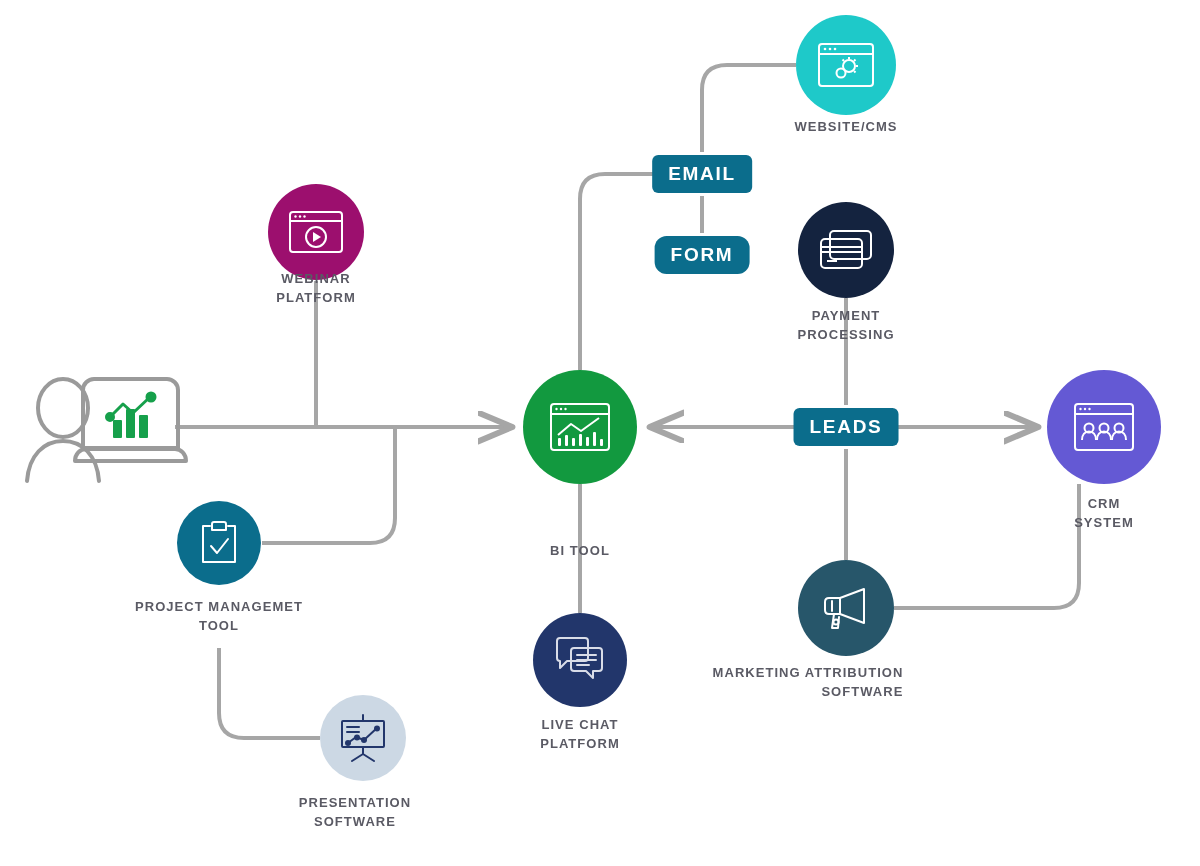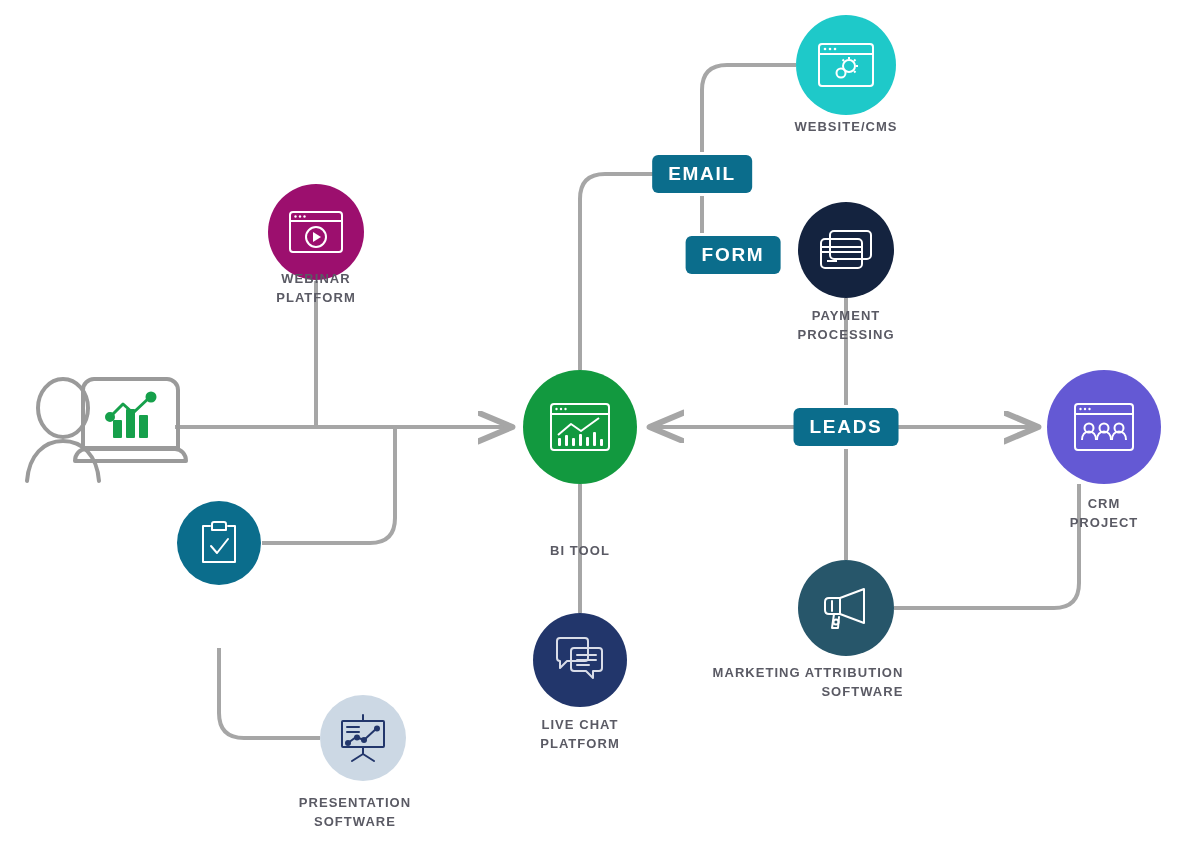--- a/index.html
+++ b/index.html
@@ -188,31 +188,33 @@
         <circle cx="46" cy="26" r="4.5"></circle>
         <path d="M39,38 C39,32.5 42,29.5 46,29.5 C50,29.5 53,32.5 53,38"></path>
       </g>
       <g fill="#ffffff">
         <circle cx="7.5" cy="7" r="1.2"></circle>
           <circle cx="12" cy="7" r="1.2"></circle>
           <circle cx="16.5" cy="7" r="1.2"></circle>
       </g>
     </svg>
   </div>
-  <div class="caption" style="left:1104px;top:495px;">CRM PROJECT</div>
+  <div class="caption" style="left:1104px;top:495px;">CRM SYSTEM</div>
 
   <div class="circle" style="left:219px;top:543px;width:84px;height:84px;background:#0b6d8c;">
     <svg width="44" height="46" viewBox="0 0 44 46">
       <g fill="none" stroke="#ffffff" stroke-width="2" stroke-linejoin="round" stroke-linecap="round">
         <path d="M13,6 L6,6 L6,42 L38,42 L38,6 L31,6"></path>
         <path d="M15,10 L15,4 C15,2.5 16,2 17,2 L27,2 C28,2 29,2.5 29,4 L29,10 Z"></path>
         <path d="M14,26 L20,33 L31,19"></path>
       </g>
     </svg>
   </div>
+  <div class="caption" style="left:219px;top:598px;">PROJECT MANAGEMET
+TOOL</div>
 
   <div class="circle" style="left:846px;top:608px;width:96px;height:96px;background:#27566a;">
     <svg width="52" height="48" viewBox="0 0 52 48">
       <g fill="none" stroke="#ffffff" stroke-width="2" stroke-linejoin="round" stroke-linecap="round">
         <path d="M44,5 L44,39 L20,30 L20,14 Z"></path>
         <path d="M20,14 L9,14 C6.5,14 5,15.5 5,18 L5,26 C5,28.5 6.5,30 9,30 L20,30"></path>
         <line x1="12" y1="17" x2="12" y2="27"></line>
         <path d="M14,30 L12,44 L18,44 L19,33"></path>
         <circle cx="16" cy="38" r="2.6"></circle>
       </g>
@@ -250,16 +252,16 @@
         <circle cx="20" cy="24.5" r="3"></circle>
         <circle cx="27" cy="27" r="3"></circle>
         <circle cx="40" cy="15.5" r="3"></circle>
       </g>
     </svg>
   </div>
   <div class="caption" style="left:355px;top:794px;">PRESENTATION
 SOFTWARE</div>
 
   <div class="badge" style="left:702px;top:174px;">EMAIL</div>
-  <div class="badge" style="left:733px;top:255px;">FORM</div>
+  <div class="badge" style="left:702px;top:255px;border-radius:12px;">FORM</div>
   <div class="badge" style="left:846px;top:427px;padding-left:16px;">LEADS</div>
 
 </div>
 
 </body></html>

